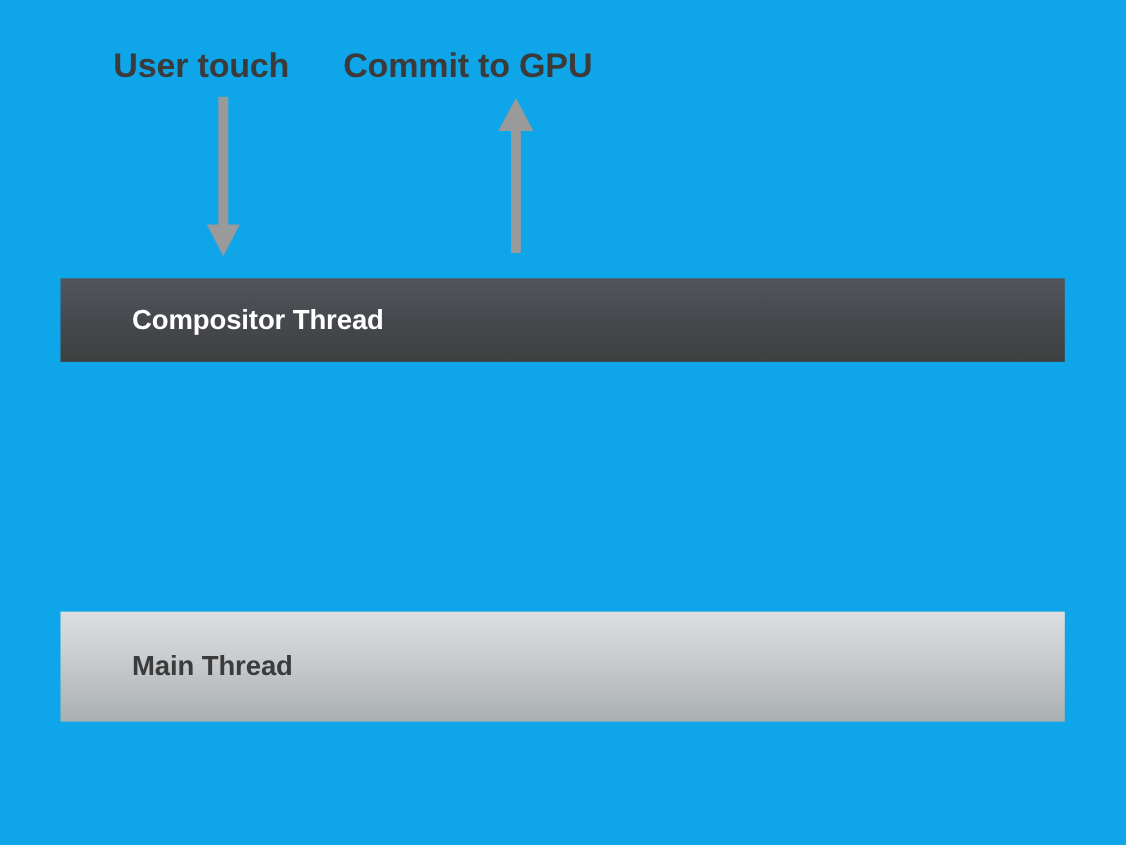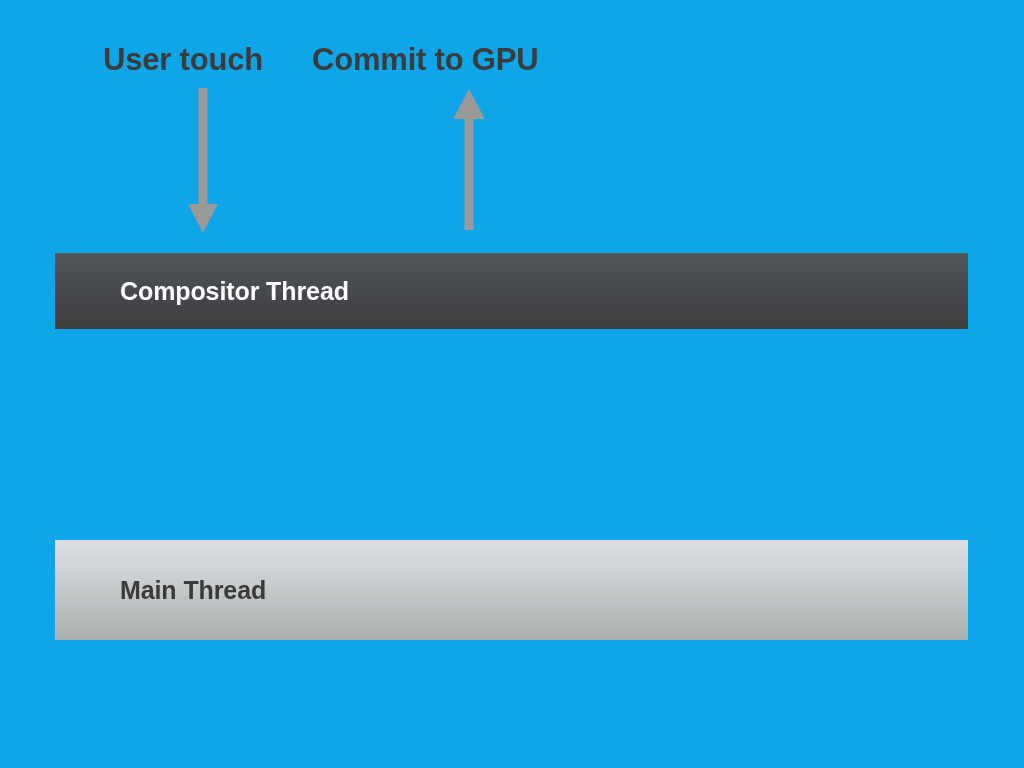--- a/index.html
+++ b/index.html
@@ -60,21 +60,21 @@
 
   #compositor-thread {
     top: 233px;
     height: 76px;
     background: linear-gradient(to bottom, #52555a 0%, #4b4e53 28%, #44464a 62%, #3e403f 100%);
     margin-top: 20px;
   }
   #compositor-thread .thread-label { color: #ffffff; }
 
   #main-thread {
-    top: 540px;
+    top: 556px;
     height: 100px;
     background: linear-gradient(to bottom, #dcdee0 0%, #cfd2d4 32%, #bcc0c1 66%, #aab0af 100%);
   }
   #main-thread .thread-label { color: #3b3b3b; }
 </style>
 </head>
 <body>
 
 <div id="canvas">
 

